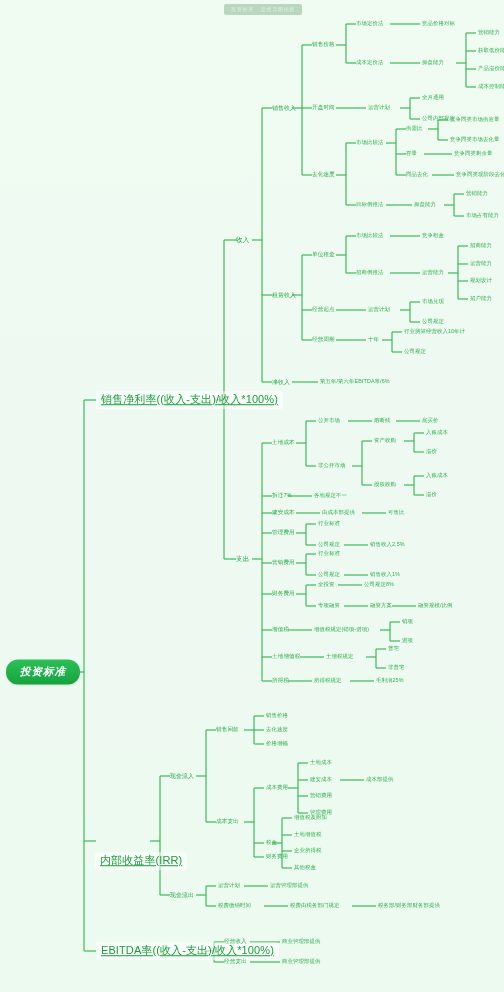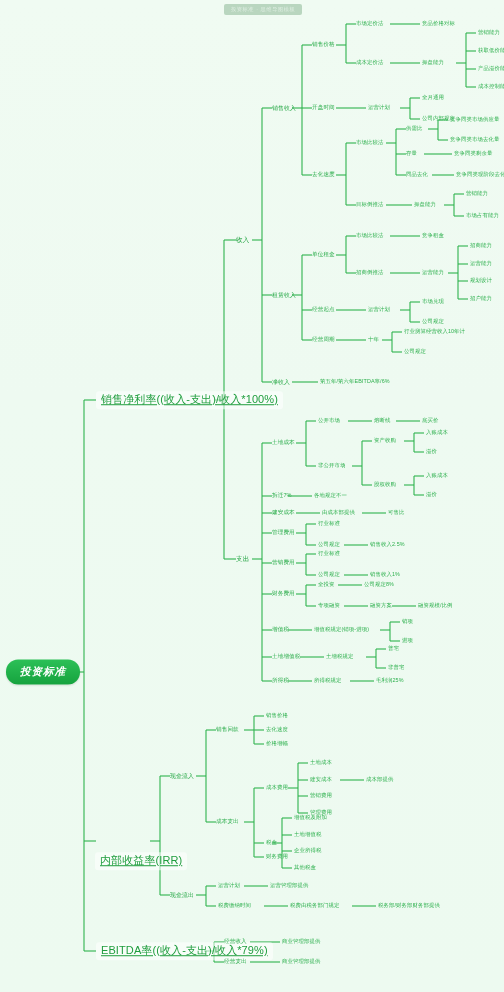--- a/index.html
+++ b/index.html
@@ -299,21 +299,21 @@
       <path d="M214 962 H224"></path>
       <path d="M250 942 H280"></path>
       <path d="M250 962 H280"></path>
     </g>
   </svg>
 
   <div class="node lvl-root" style="left:6px; top:672px;font-style:italic;">投资标准</div>
 
   <div class="node lvl-1" style="left:96px; top:400px;">销售净利率((收入-支出)/收入*100%)</div>
   <div class="node lvl-1" style="left:95px; top:841px;margin-top:20px;">内部收益率(IRR)</div>
-  <div class="node lvl-1" style="left:96px; top:951px;">EBITDA率((收入-支出)/收入*79%)</div>
+  <div class="node lvl-1" style="left:96px; top:951px;">EBITDA率((收入-支出)/收入*100%)</div>
 
   <div class="node lvl-2" style="left:236px; top:240px;">收入</div>
   <div class="node lvl-2" style="left:236px; top:559px;">支出</div>
 
   <div class="node lvl-3" style="left:272px; top:108px;">销售收入</div>
   <div class="node lvl-3" style="left:272px; top:295px;">租赁收入</div>
   <div class="node lvl-3" style="left:272px; top:382px;">净收入</div>
 
   <div class="node lvl-4" style="left:312px; top:45px;">销售价格</div>
   <div class="node lvl-4" style="left:312px; top:108px;">开盘时间</div>

